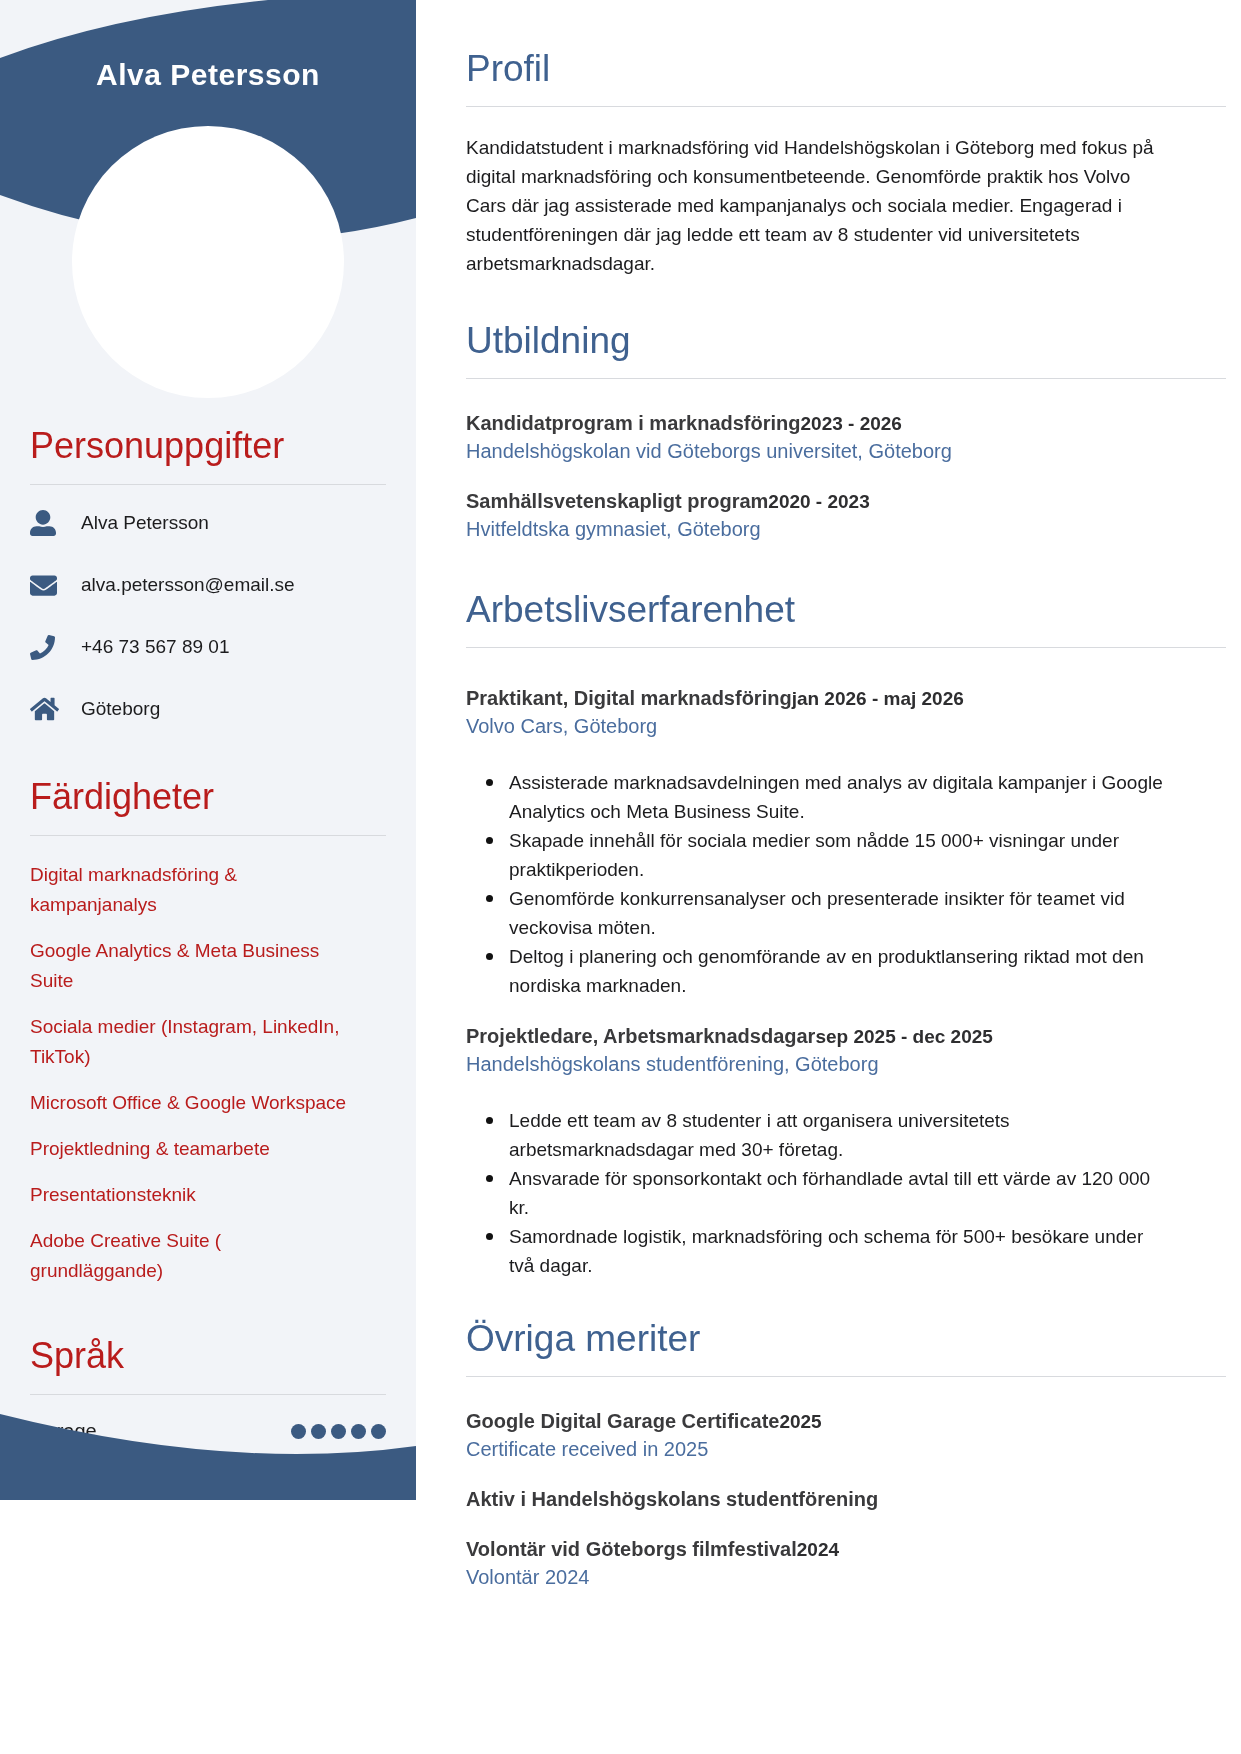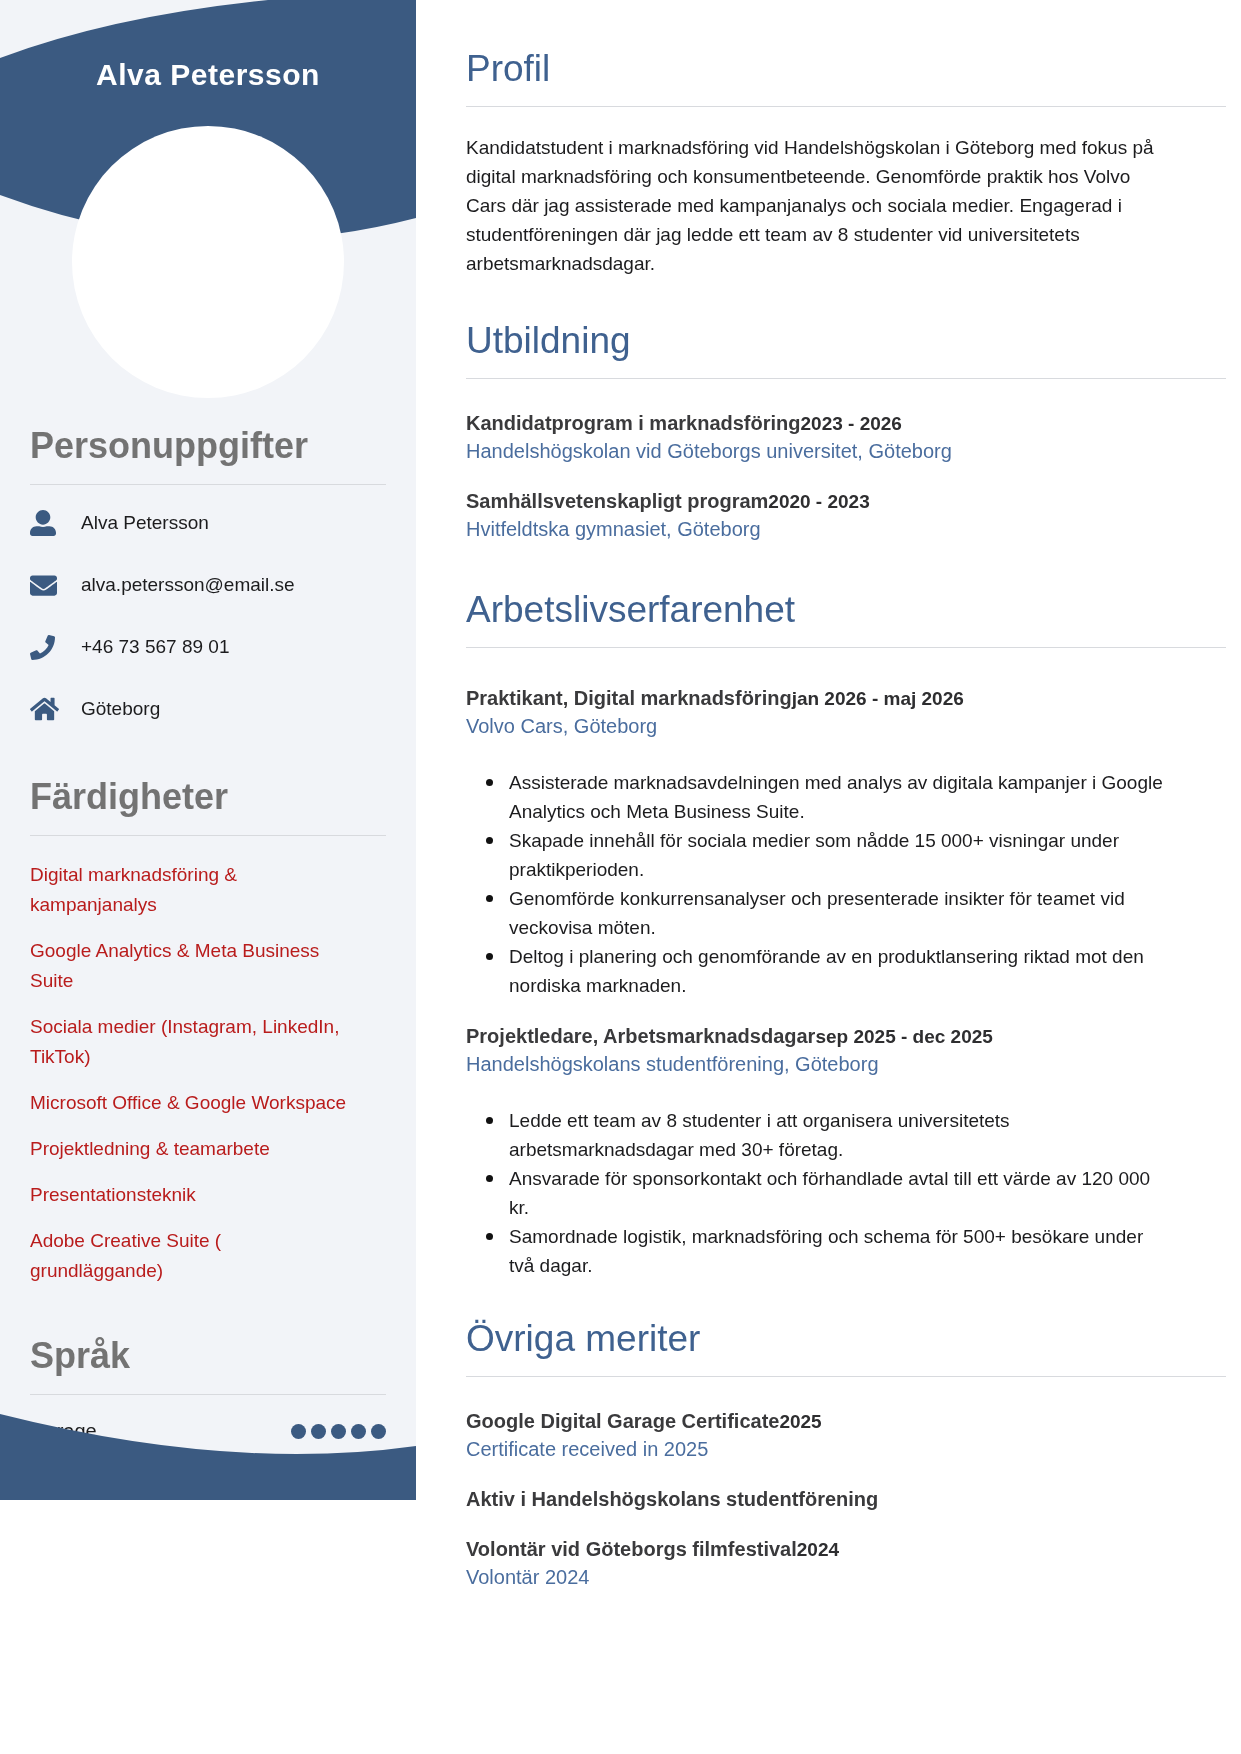--- a/index.html
+++ b/index.html
@@ -23,21 +23,21 @@
   }
   .photo-circle{
     position:absolute;left:72px;top:126px;width:272px;height:272px;
     border-radius:50%;background:#ffffff;
   }
   .sidebar-content{
     position:relative;box-sizing:border-box;
     padding:424px 30px 0 30px;
   }
   .side-heading{
-    font-size:36px;line-height:44px;color:#737373;font-weight:700;
+    font-size:36px;line-height:44px;color:#b91c1c;font-weight:400;
   }
   .side-rule{border:none;border-top:1.5px solid #d8dade;margin:16px 0 0 0;}
   .contact-list{margin-top:24px;}
   .contact-row{display:flex;align-items:center;margin-bottom:34px;height:28px;}
   .contact-icon{width:30px;height:27px;flex:0 0 30px;display:flex;align-items:center;}
   .contact-icon svg{display:block;}
   .contact-text{margin-left:21px;font-size:19px;color:#1c1c1e;}
   .skills-block{margin-top:52px;}
   .skills-list{margin-top:24px;}
   .skill-item{

